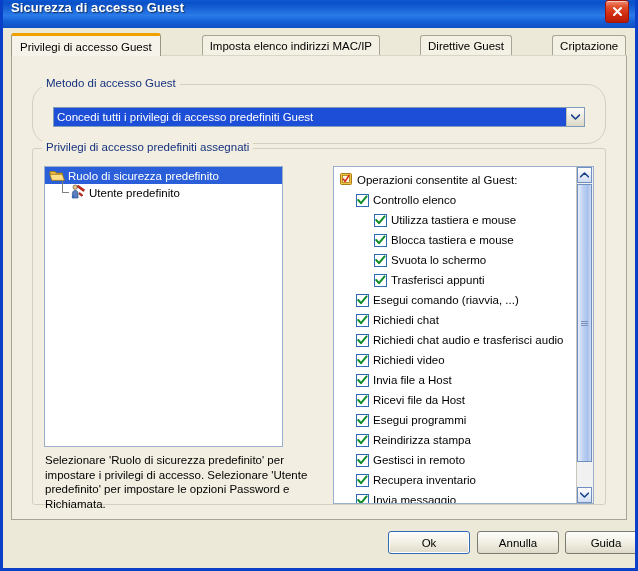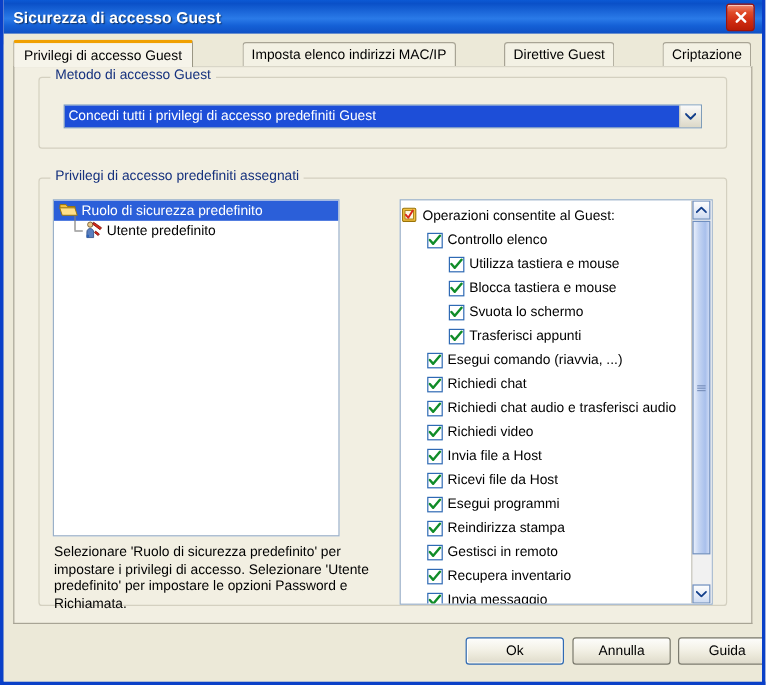--- a/index.html
+++ b/index.html
@@ -13,21 +13,21 @@
     box-sizing:border-box;
     background:#ece9d8;
     border:3px solid #0a40c8;
     border-top:none;
     overflow:hidden;
   }
   
   .titlebar{
     height:28px;
     background:linear-gradient(180deg,#0c59d4 0%,#0a50c8 8%,#2a7ae8 42%,#1460d6 58%,#0a42b4 92%,#073a9e 100%);
-    display:flex;align-items:center;
+    display:flex;
     padding:0 4px 9px 8px;
     position:relative;
   }
   .title-text{
     color:#fff;font-size:13px;font-weight:bold;
     text-shadow:1px 1px 1px rgba(0,0,0,.55);
     letter-spacing:0.1px;
     white-space:nowrap;
     flex:1;
   }
@@ -91,21 +91,21 @@
     box-sizing:border-box;
   }
   .group > .glabel{
     position:absolute;top:-8px;left:9px;
     background:#f2efe2;
     padding:0 4px;
     font-size:11.5px;
     color:#15317e;
     white-space:nowrap;
   }
-  #grp-method{left:20px;top:8px;right:20px;height:60px;}
+  #grp-method{left:20px;top:28px;right:20px;height:60px;border-radius:19px;}
   #grp-priv{left:20px;top:92px;right:20px;bottom:14px;}
   
   .combo{
     position:absolute;left:20px;top:22px;right:20px;height:20px;
     border:1px solid #7f9db9;
     background:#fff;
     box-sizing:border-box;
     display:flex;align-items:stretch;
     cursor:pointer;
   }
@@ -169,21 +169,21 @@
   #listbody{
     flex:1;position:relative;overflow:hidden;
     padding-top:3px;
     font-size:11.5px;
   }
   .lrow{
     height:20px;display:flex;align-items:center;
     white-space:nowrap;overflow:hidden;
   }
   .lrow .ltext{color:#000;margin-left:4px;}
-  .ind0{}
+  .ind0{padding-left:5px;}
   .ind1{padding-left:22px;}
   .ind2{padding-left:40px;}
   .cbx{
     width:13px;height:13px;flex:none;
     border:1px solid #2f6ab4;
     background:#fff;
     display:flex;align-items:center;justify-content:center;
     box-sizing:border-box;
   }
   

